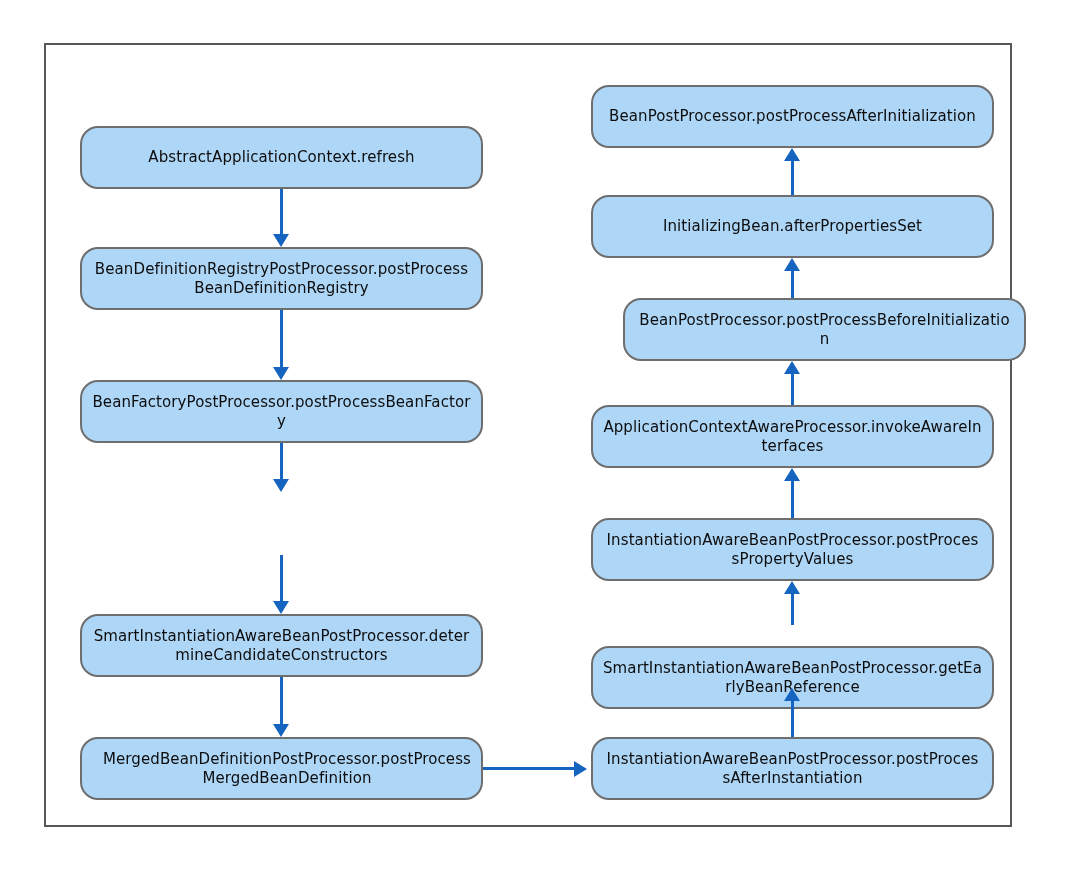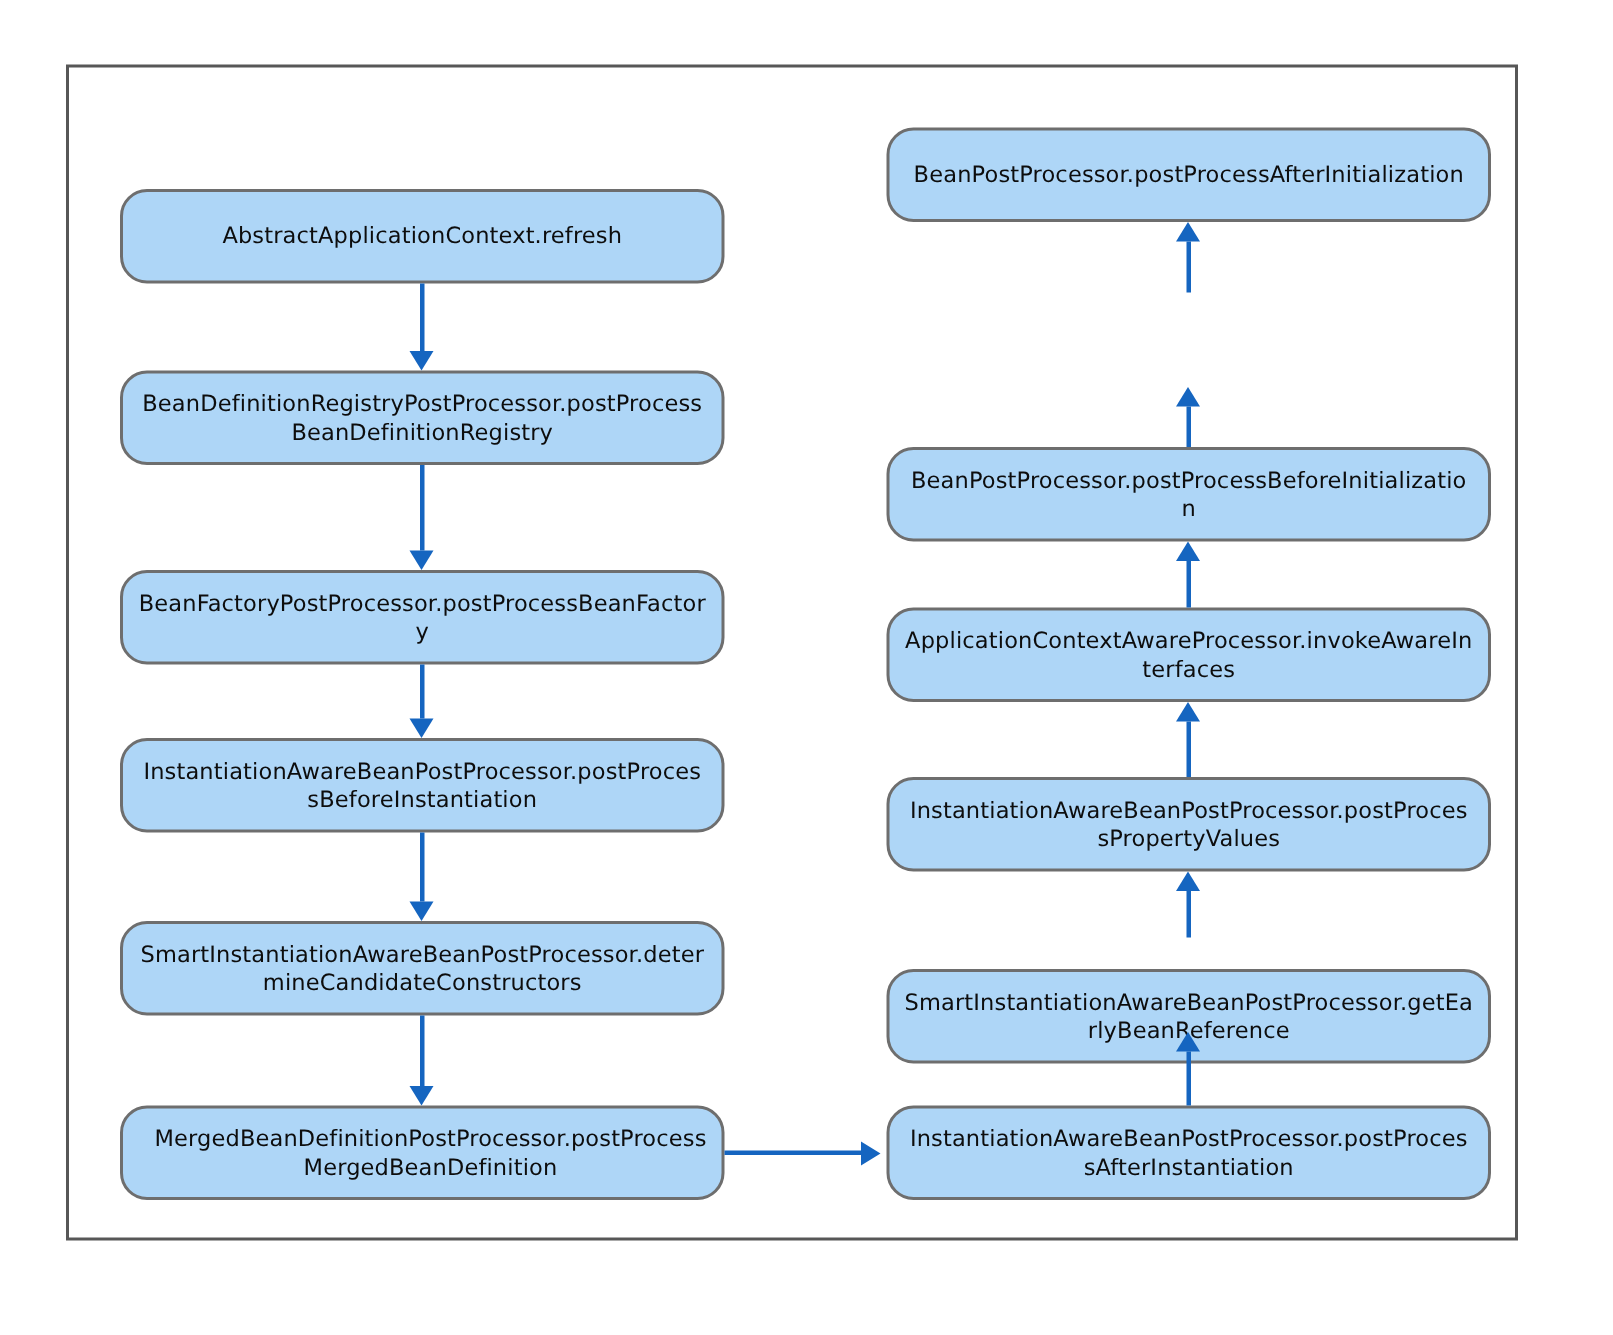--- a/index.html
+++ b/index.html
@@ -74,34 +74,34 @@
 
   <div class="node col-left" style="top:126px;">
     <span>AbstractApplicationContext.refresh</span>
   </div>
   <div class="node col-left" style="top:247px;">
     <span>BeanDefinitionRegistryPostProcessor.postProcessBeanDefinitionRegistry</span>
   </div>
   <div class="node col-left" style="top:380px;">
     <span>BeanFactoryPostProcessor.postProcessBeanFactory</span>
   </div>
-  <div class="node col-left" style="top:492px;">
-    <span>InstantiationAwareBeanPostProcessor.postProcessBeforeInstantiation</span>
-  </div>
   <div class="node col-left" style="top:614px;">
     <span>SmartInstantiationAwareBeanPostProcessor.determineCandidateConstructors</span>
   </div>
   <div class="node col-left" style="top:737px;padding-left:21px;">
     <span>MergedBeanDefinitionPostProcessor.postProcessMergedBeanDefinition</span>
   </div>
 
   <div class="node col-right" style="top:85px;">
     <span>BeanPostProcessor.postProcessAfterInitialization</span>
   </div>
-  <div class="node col-right" style="top:298px;">
+  <div class="node col-right" style="top:195px;">
+    <span>InitializingBean.afterPropertiesSet</span>
+  </div>
+  <div class="node col-right" style="top:298px;margin-left:32px;">
     <span>BeanPostProcessor.postProcessBeforeInitialization</span>
   </div>
   <div class="node col-right" style="top:405px;">
     <span>ApplicationContextAwareProcessor.invokeAwareInterfaces</span>
   </div>
   <div class="node col-right" style="top:518px;">
     <span>InstantiationAwareBeanPostProcessor.postProcessPropertyValues</span>
   </div>
   <div class="node col-right" style="top:646px;">
     <span>SmartInstantiationAwareBeanPostProcessor.getEarlyBeanReference</span>

